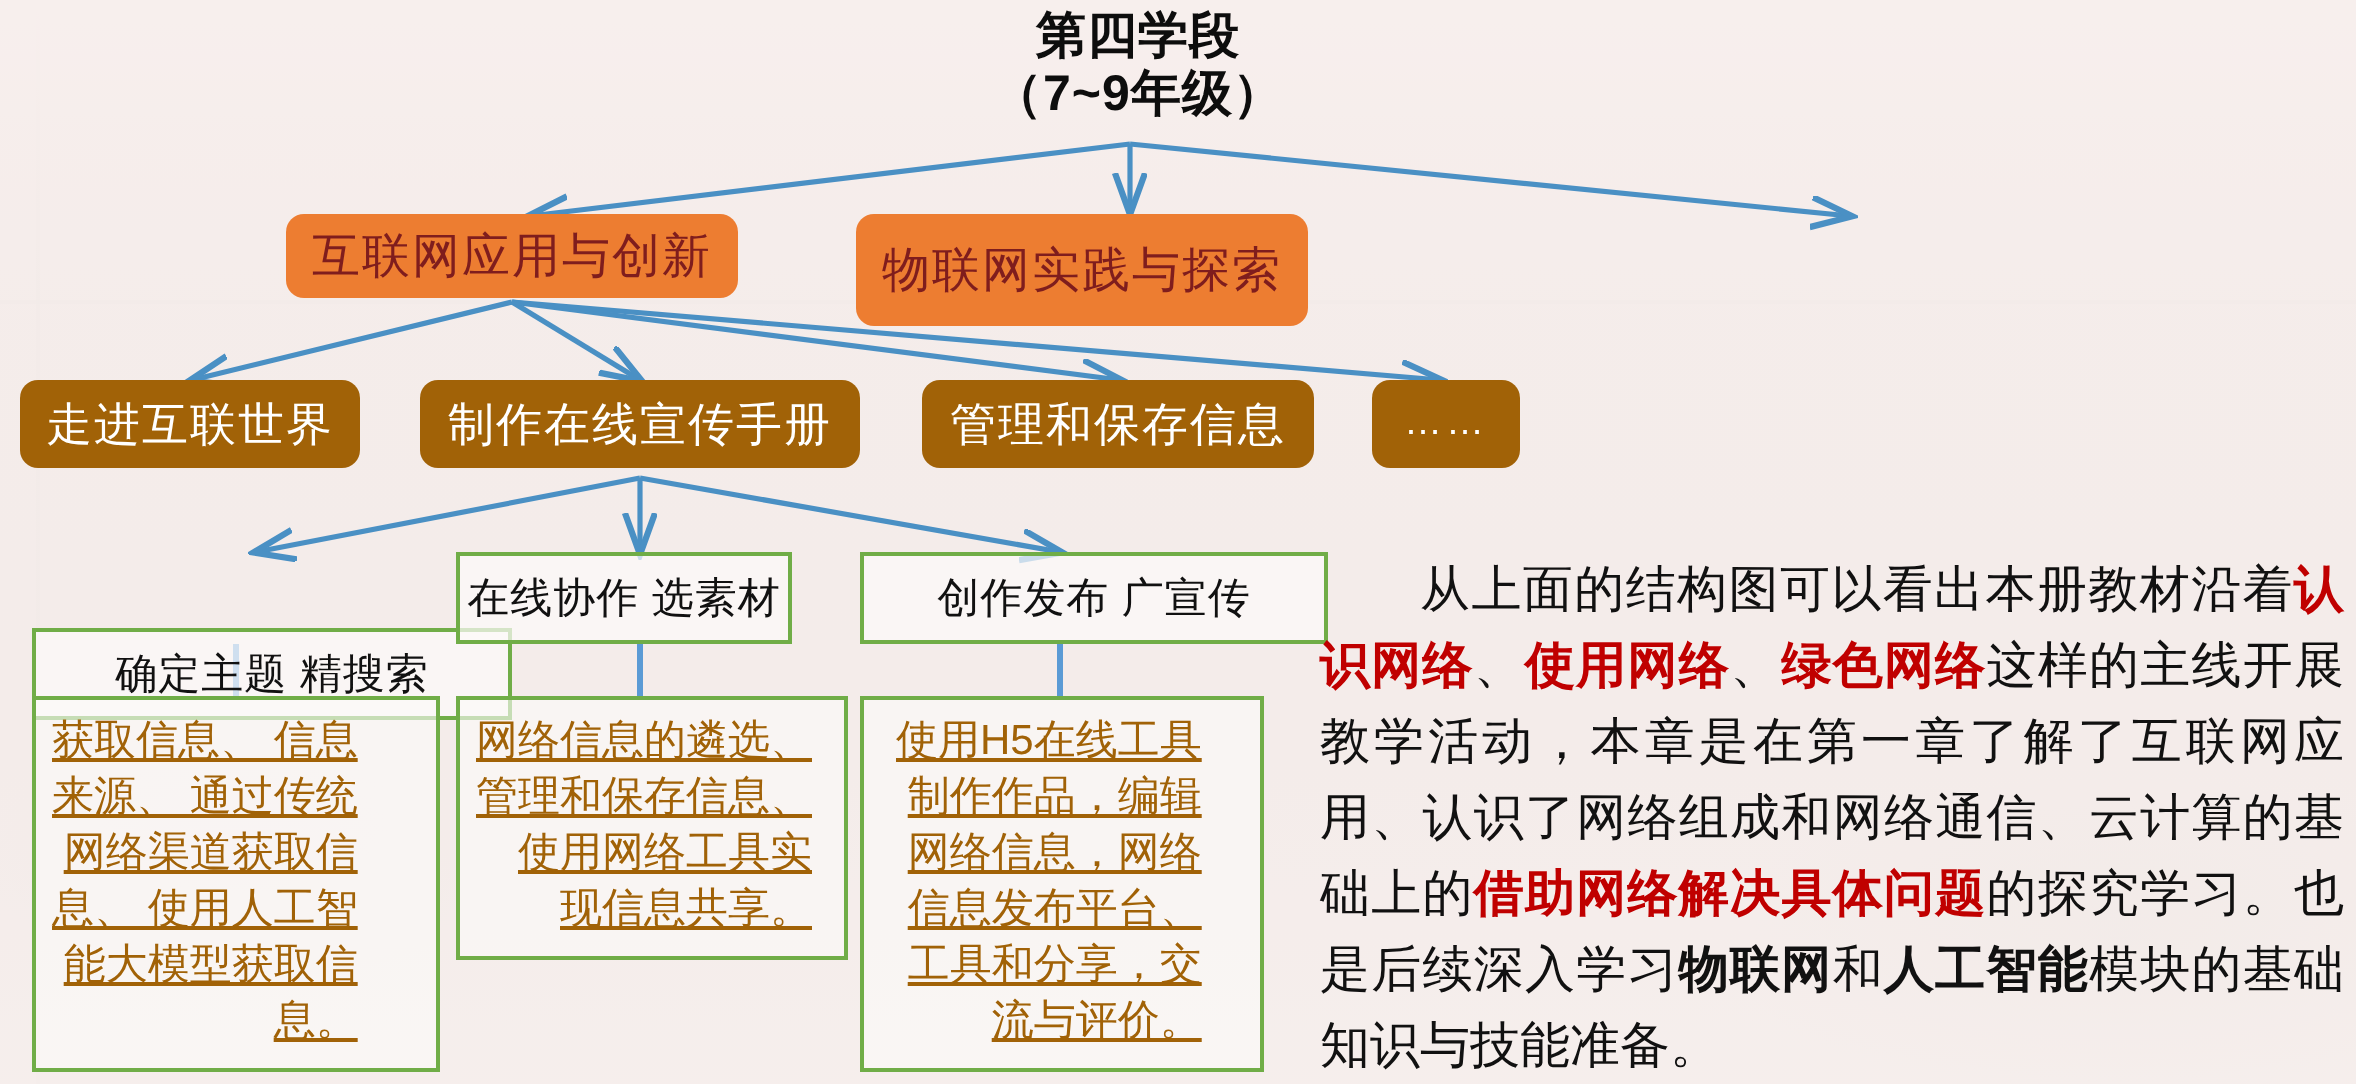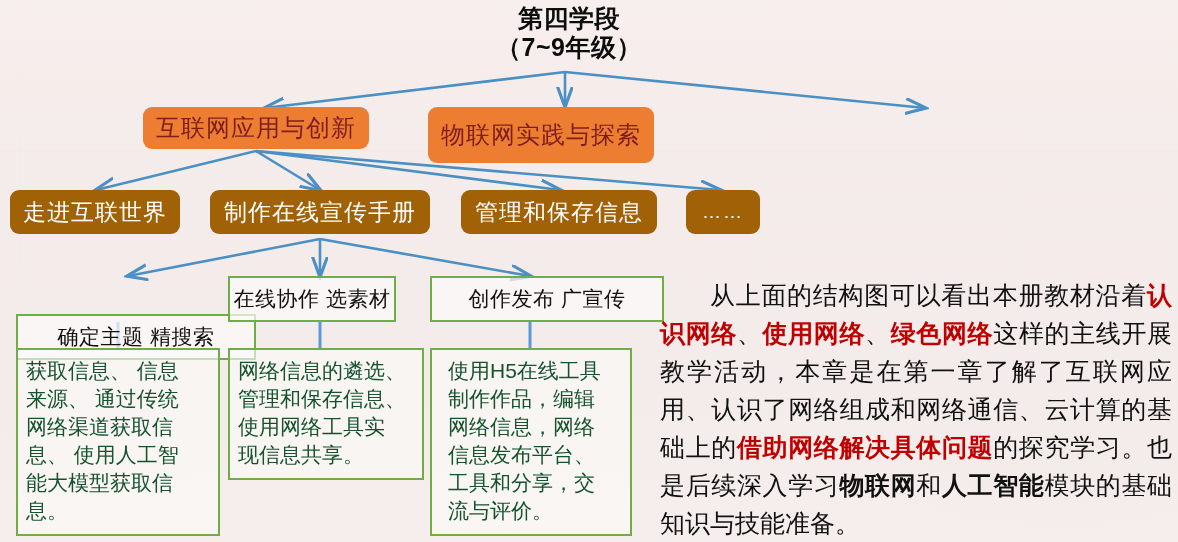--- a/index.html
+++ b/index.html
@@ -48,23 +48,23 @@
   }
   .green.dots{font-size:19px;letter-spacing:2px;}
   .whitebox{
     background:rgba(252,250,249,.72);
     border:2px solid #70AD47;
     color:#111;font-size:21px;letter-spacing:.5px;
   }
   .detail{
     background:rgba(252,250,249,.62);
     border:2px solid #70AD47;
-    color:#14532d;font-size:21px;line-height:28px;
+    color:#a16207;font-size:21px;line-height:28px;
     align-items:flex-start;justify-content:flex-start;
-    padding:7px 6px 5px 8px;text-align:left;
+    padding:7px 6px 5px 8px;text-align:right;text-decoration:underline;
   }
   .detail span{display:block;}
 
   .para{
     position:absolute;left:660px;top:276px;width:512px;
     font-size:25px;line-height:38px;color:#111;
     text-align:justify;text-indent:2em;
     font-weight:normal;
   }
   .para .rd{color:#C00000;font-weight:bold;}

